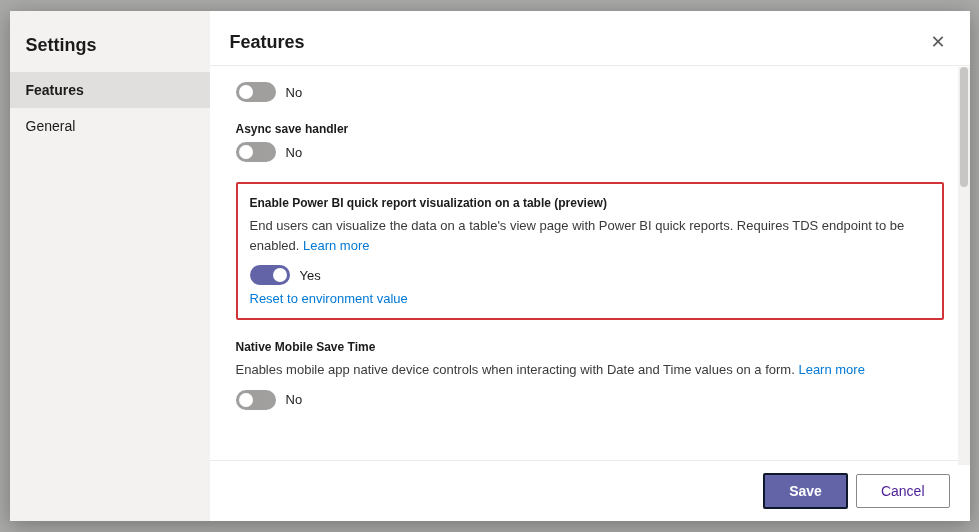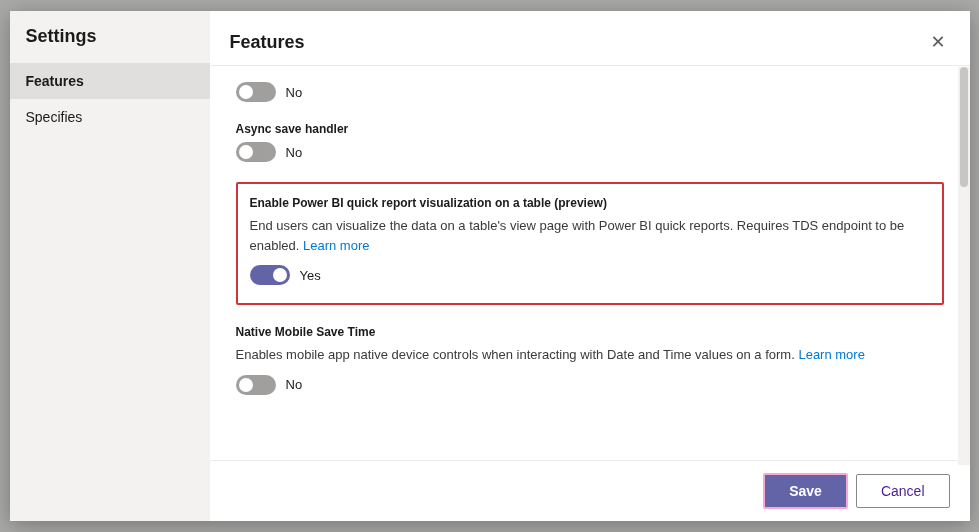--- a/index.html
+++ b/index.html
@@ -36,21 +36,21 @@
 
     .modal-body {
       display: flex;
       flex: 1;
       overflow: hidden;
     }
 
     .sidebar {
       width: 200px;
       background: #f3f2f1;
-      padding: 7px 0;
+      padding: 16px 0;
       flex-shrink: 0;
     }
 
     .sidebar-title {
       font-size: 18px;
       font-weight: 600;
       padding: 8px 16px 16px 16px;
       color: #1b1b1b;
     }
 
@@ -217,21 +217,21 @@
       align-items: center;
       padding: 12px 20px;
       border-top: 1px solid #edebe9;
       gap: 8px;
       background: #fff;
     }
 
     .btn-save {
       background: #6264a7;
       color: #fff;
-      border: 2px solid #f9a8d4;
+      border: 2px solid #0f172a;
       padding: 8px 24px;
       font-size: 14px;
       font-weight: 600;
       cursor: pointer;
       border-radius: 2px;
     }
 
     .btn-cancel {
       background: #fff;
       color: #4c1d95;
@@ -248,21 +248,21 @@
 <div class="modal-overlay">
   <div class="modal">
     <div class="modal-body">
 
       <div class="sidebar">
         <div class="sidebar-title">Settings</div>
         <div class="sidebar-item active">
           <span>Features</span>
         </div>
         <div class="sidebar-item">
-          <span>Specifies</span>
+          <span>General</span>
         </div>
       </div>
 
       <div class="content-area">
         <div class="content-header">
           <div class="content-header-title">Features</div>
           <button class="close-btn">
             <span>✕</span>
           </button>
         </div>
@@ -292,20 +292,21 @@
             <div class="feature-title">Enable Power BI quick report visualization on a table (preview)</div>
             <div class="feature-desc">
               End users can visualize the data on a table's view page with Power BI quick reports. Requires TDS endpoint to be enabled. <a href="#">Learn more</a>
             </div>
             <div class="toggle-row">
               <div class="toggle on">
                 <div class="toggle-knob"></div>
               </div>
               <span class="toggle-label">Yes</span>
             </div>
+            <a class="reset-link">Reset to environment value</a>
           </div>
 
           <div class="feature-section">
             <div class="feature-title">Native Mobile Save Time</div>
             <div class="feature-desc">
               Enables mobile app native device controls when interacting with Date and Time values on a form. <a href="#">Learn more</a>
             </div>
             <div class="toggle-row">
               <div class="toggle off">
                 <div class="toggle-knob"></div>

